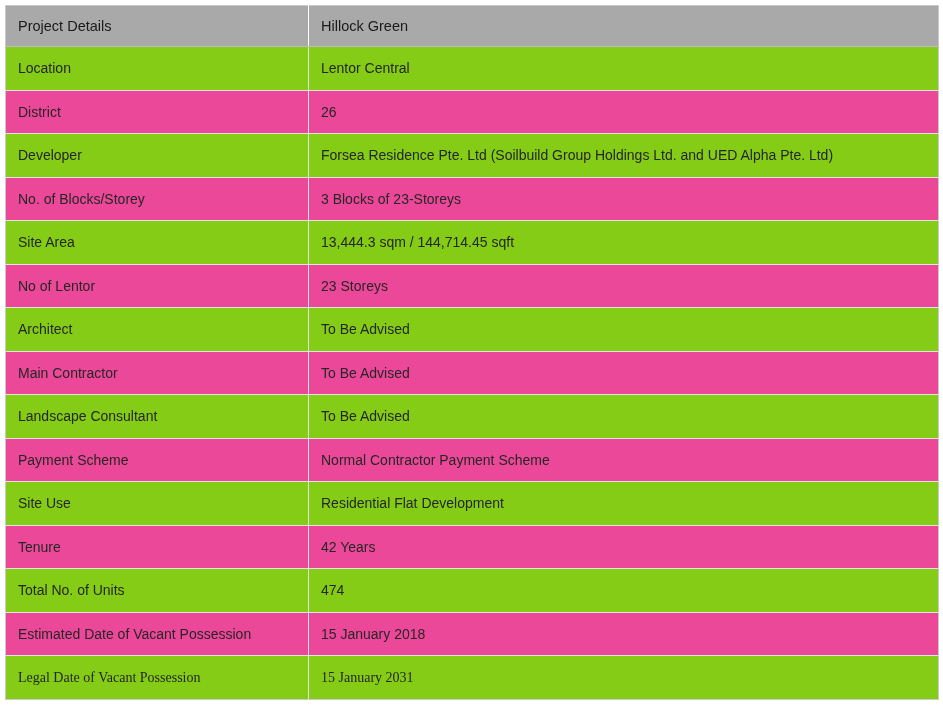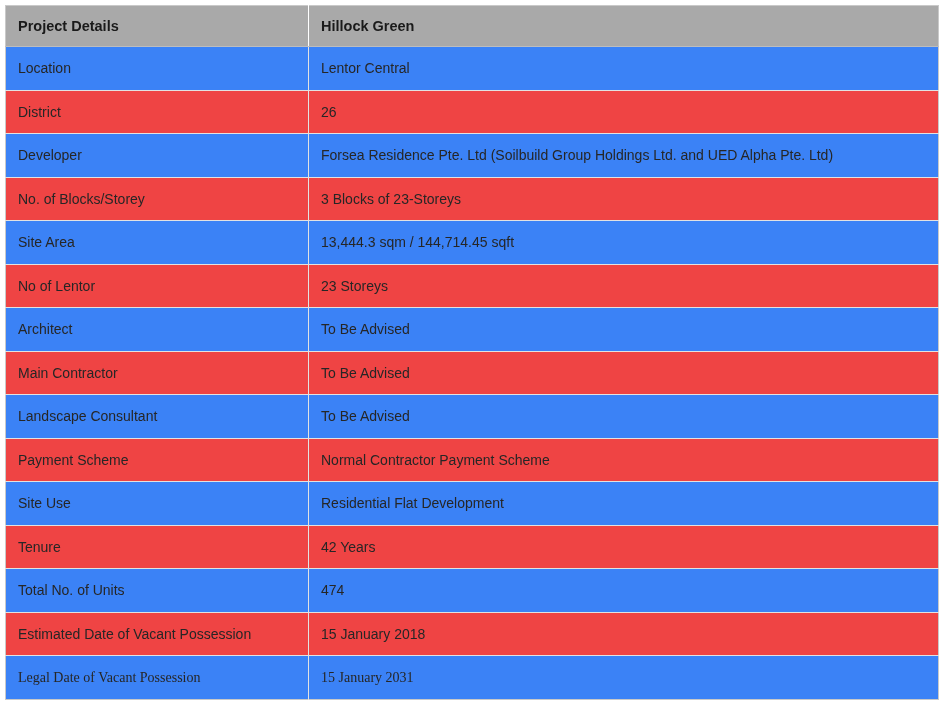--- a/index.html
+++ b/index.html
@@ -28,51 +28,51 @@
     table-layout: fixed;
     border: 1px solid #c9c9c9;
   }
   .spec-table col.col-label { width: 303px; }
   .spec-table col.col-value { width: 630px; }
 
   .spec-table thead th {
     background: #a9a9a9;
     color: #1a1a1a;
     font-size: 14.5px;
-    font-weight: bold;
+    font-weight: normal;
     text-align: left;
     padding: 12px 12px 11px 12px;
     border-right: 1px solid #ffffff;
     border-bottom: 1px solid #bdbdbd;
     vertical-align: middle;
     line-height: 1.2;
     white-space: nowrap;
   }
   .spec-table thead th:last-child {
     border-right: 1px solid #c9c9c9;
     margin-left: 28px;
   }
   .spec-table tbody td {
     font-size: 14px;
     padding: 13px 12px 12px 12px;
     border-right: 1px solid #e2e2e2;
     border-bottom: 1px solid #e2e2e2;
     vertical-align: middle;
     line-height: 1.25;
     color: #262626;
-    background: #3b82f6;
+    background: #84cc16;
     overflow: hidden;
     text-overflow: ellipsis;
     white-space: nowrap;
   }
   .spec-table tbody td:last-child {
     border-right: none;
   }
   .spec-table tbody tr.alt td {
-    background: #ef4444;
+    background: #ec4899;
   }
   .spec-table tbody tr:last-child td {
     border-bottom: none;
     font-family: Liberation Serif, serif;
   }
   .cell-label { color: #262626; }
   .cell-value { color: #262626; }
 </style>
 </head>
 <body>

